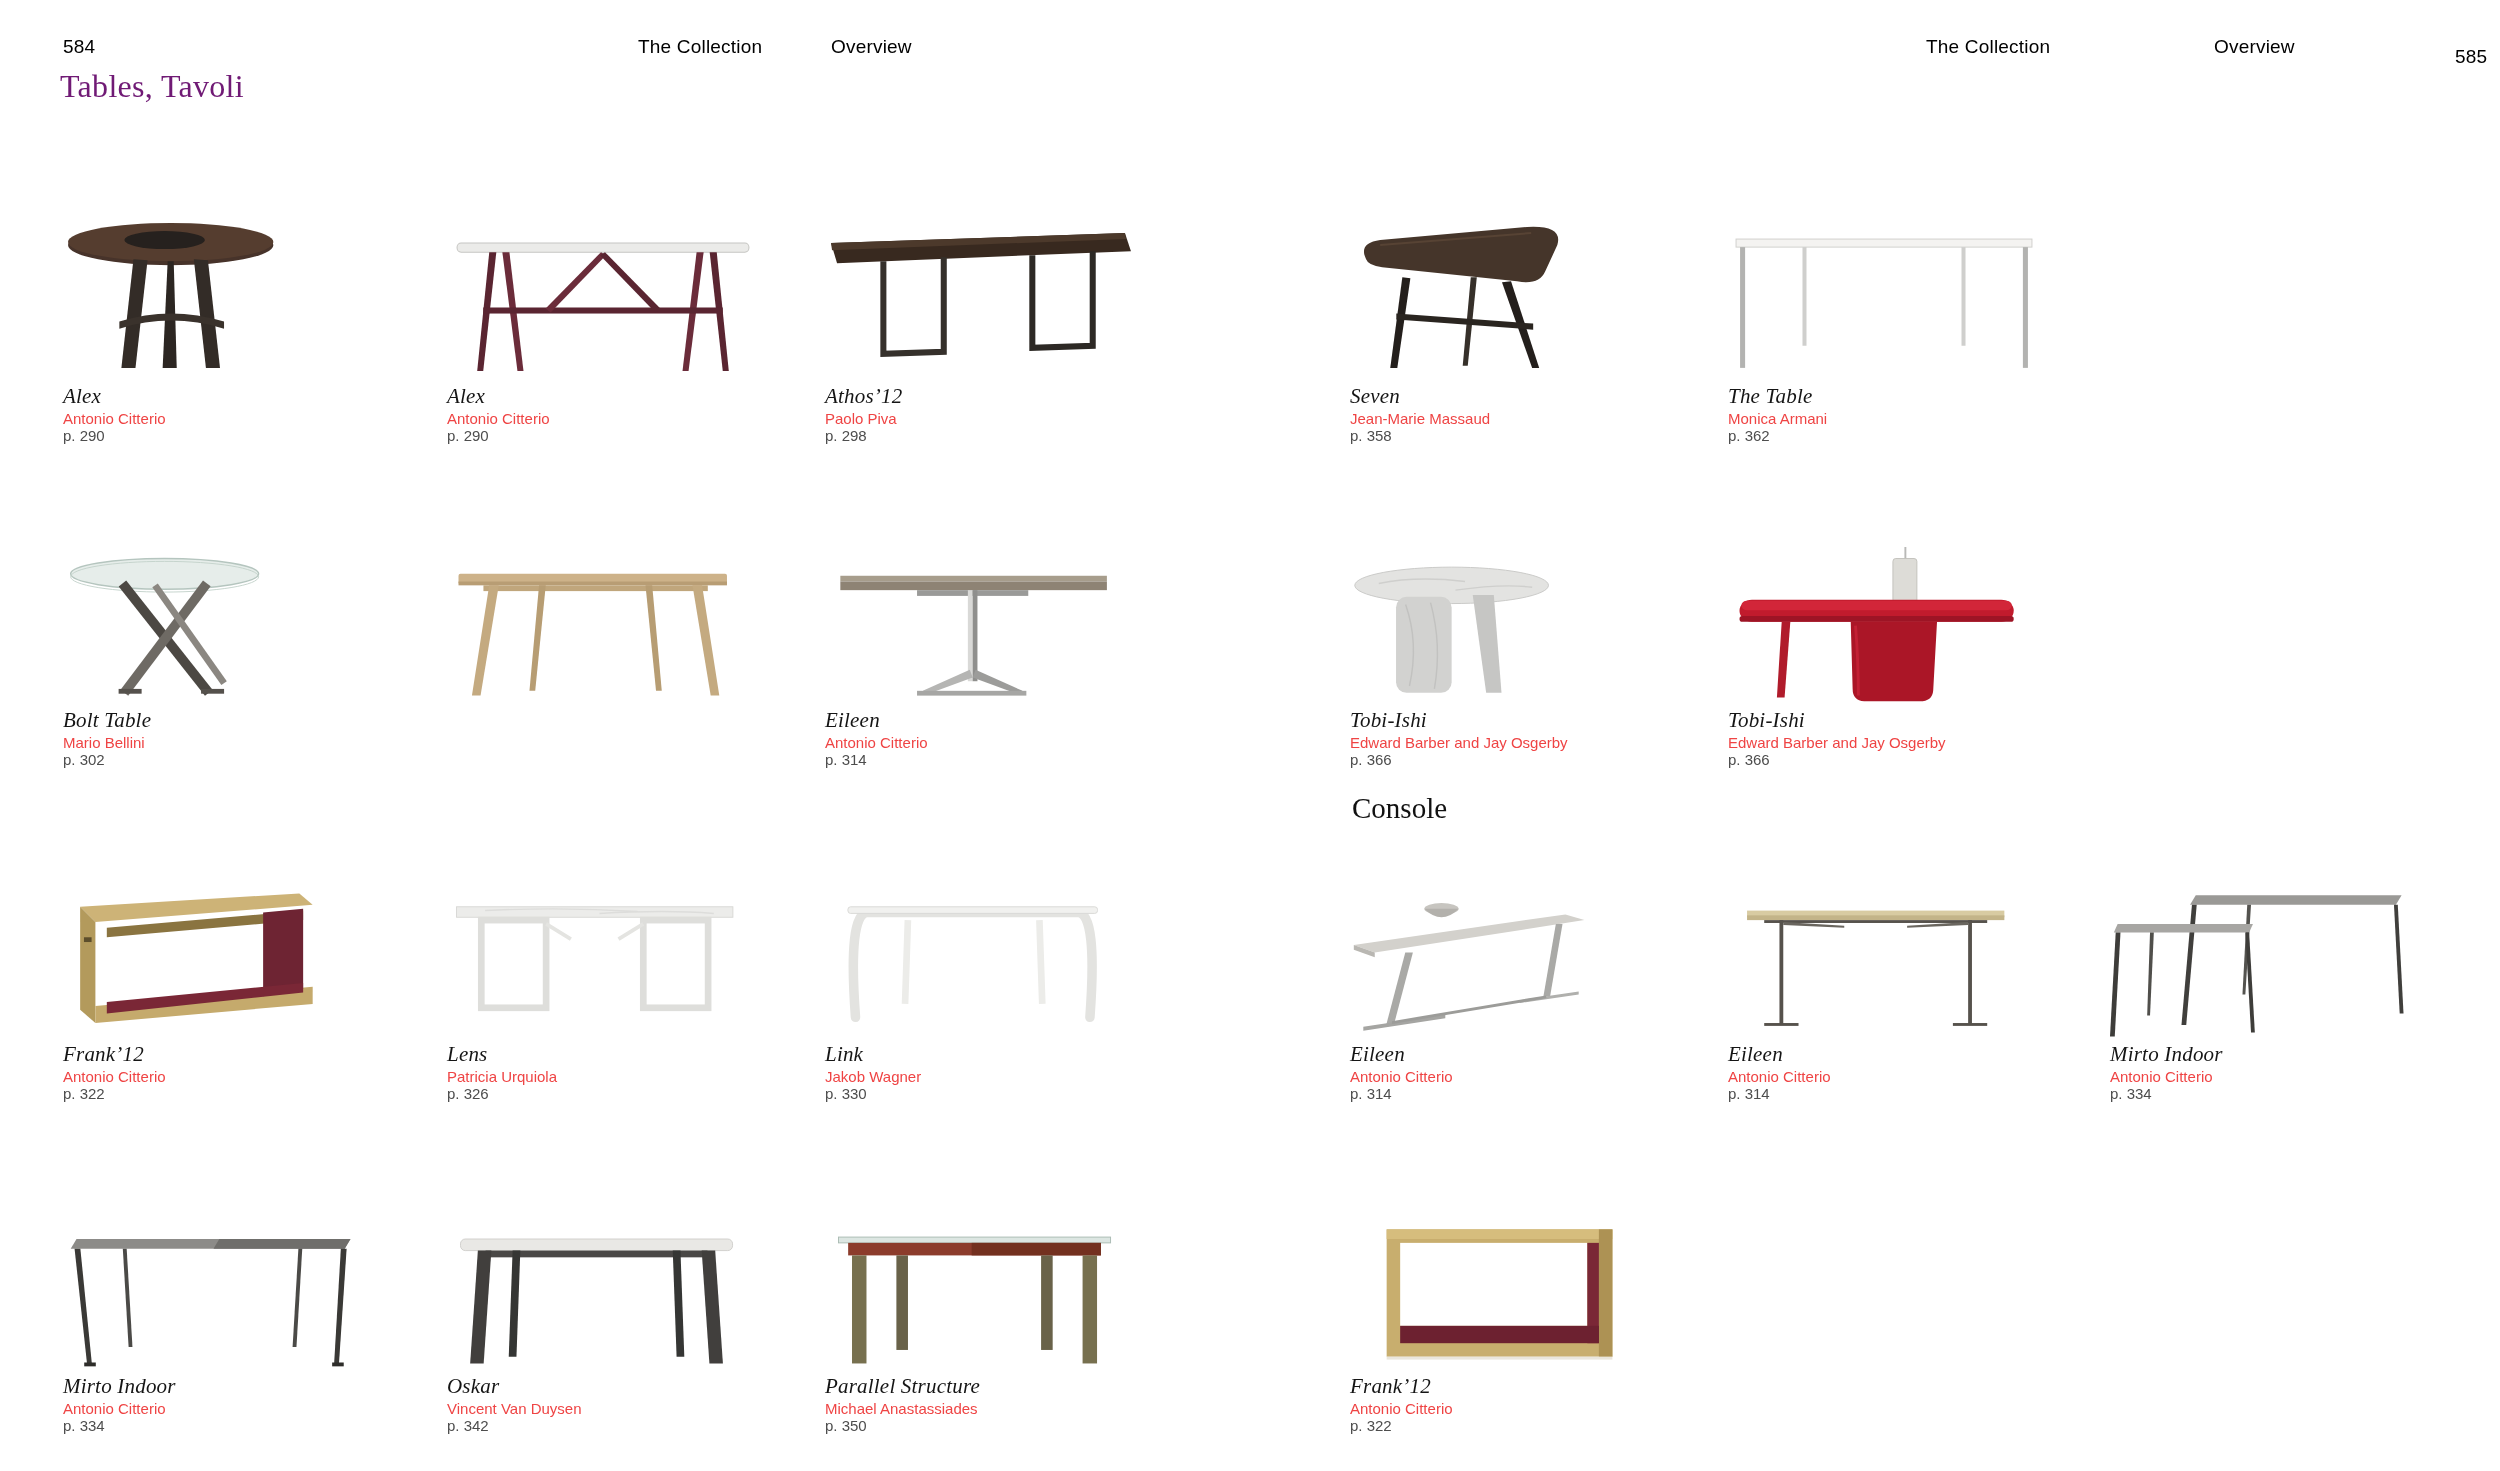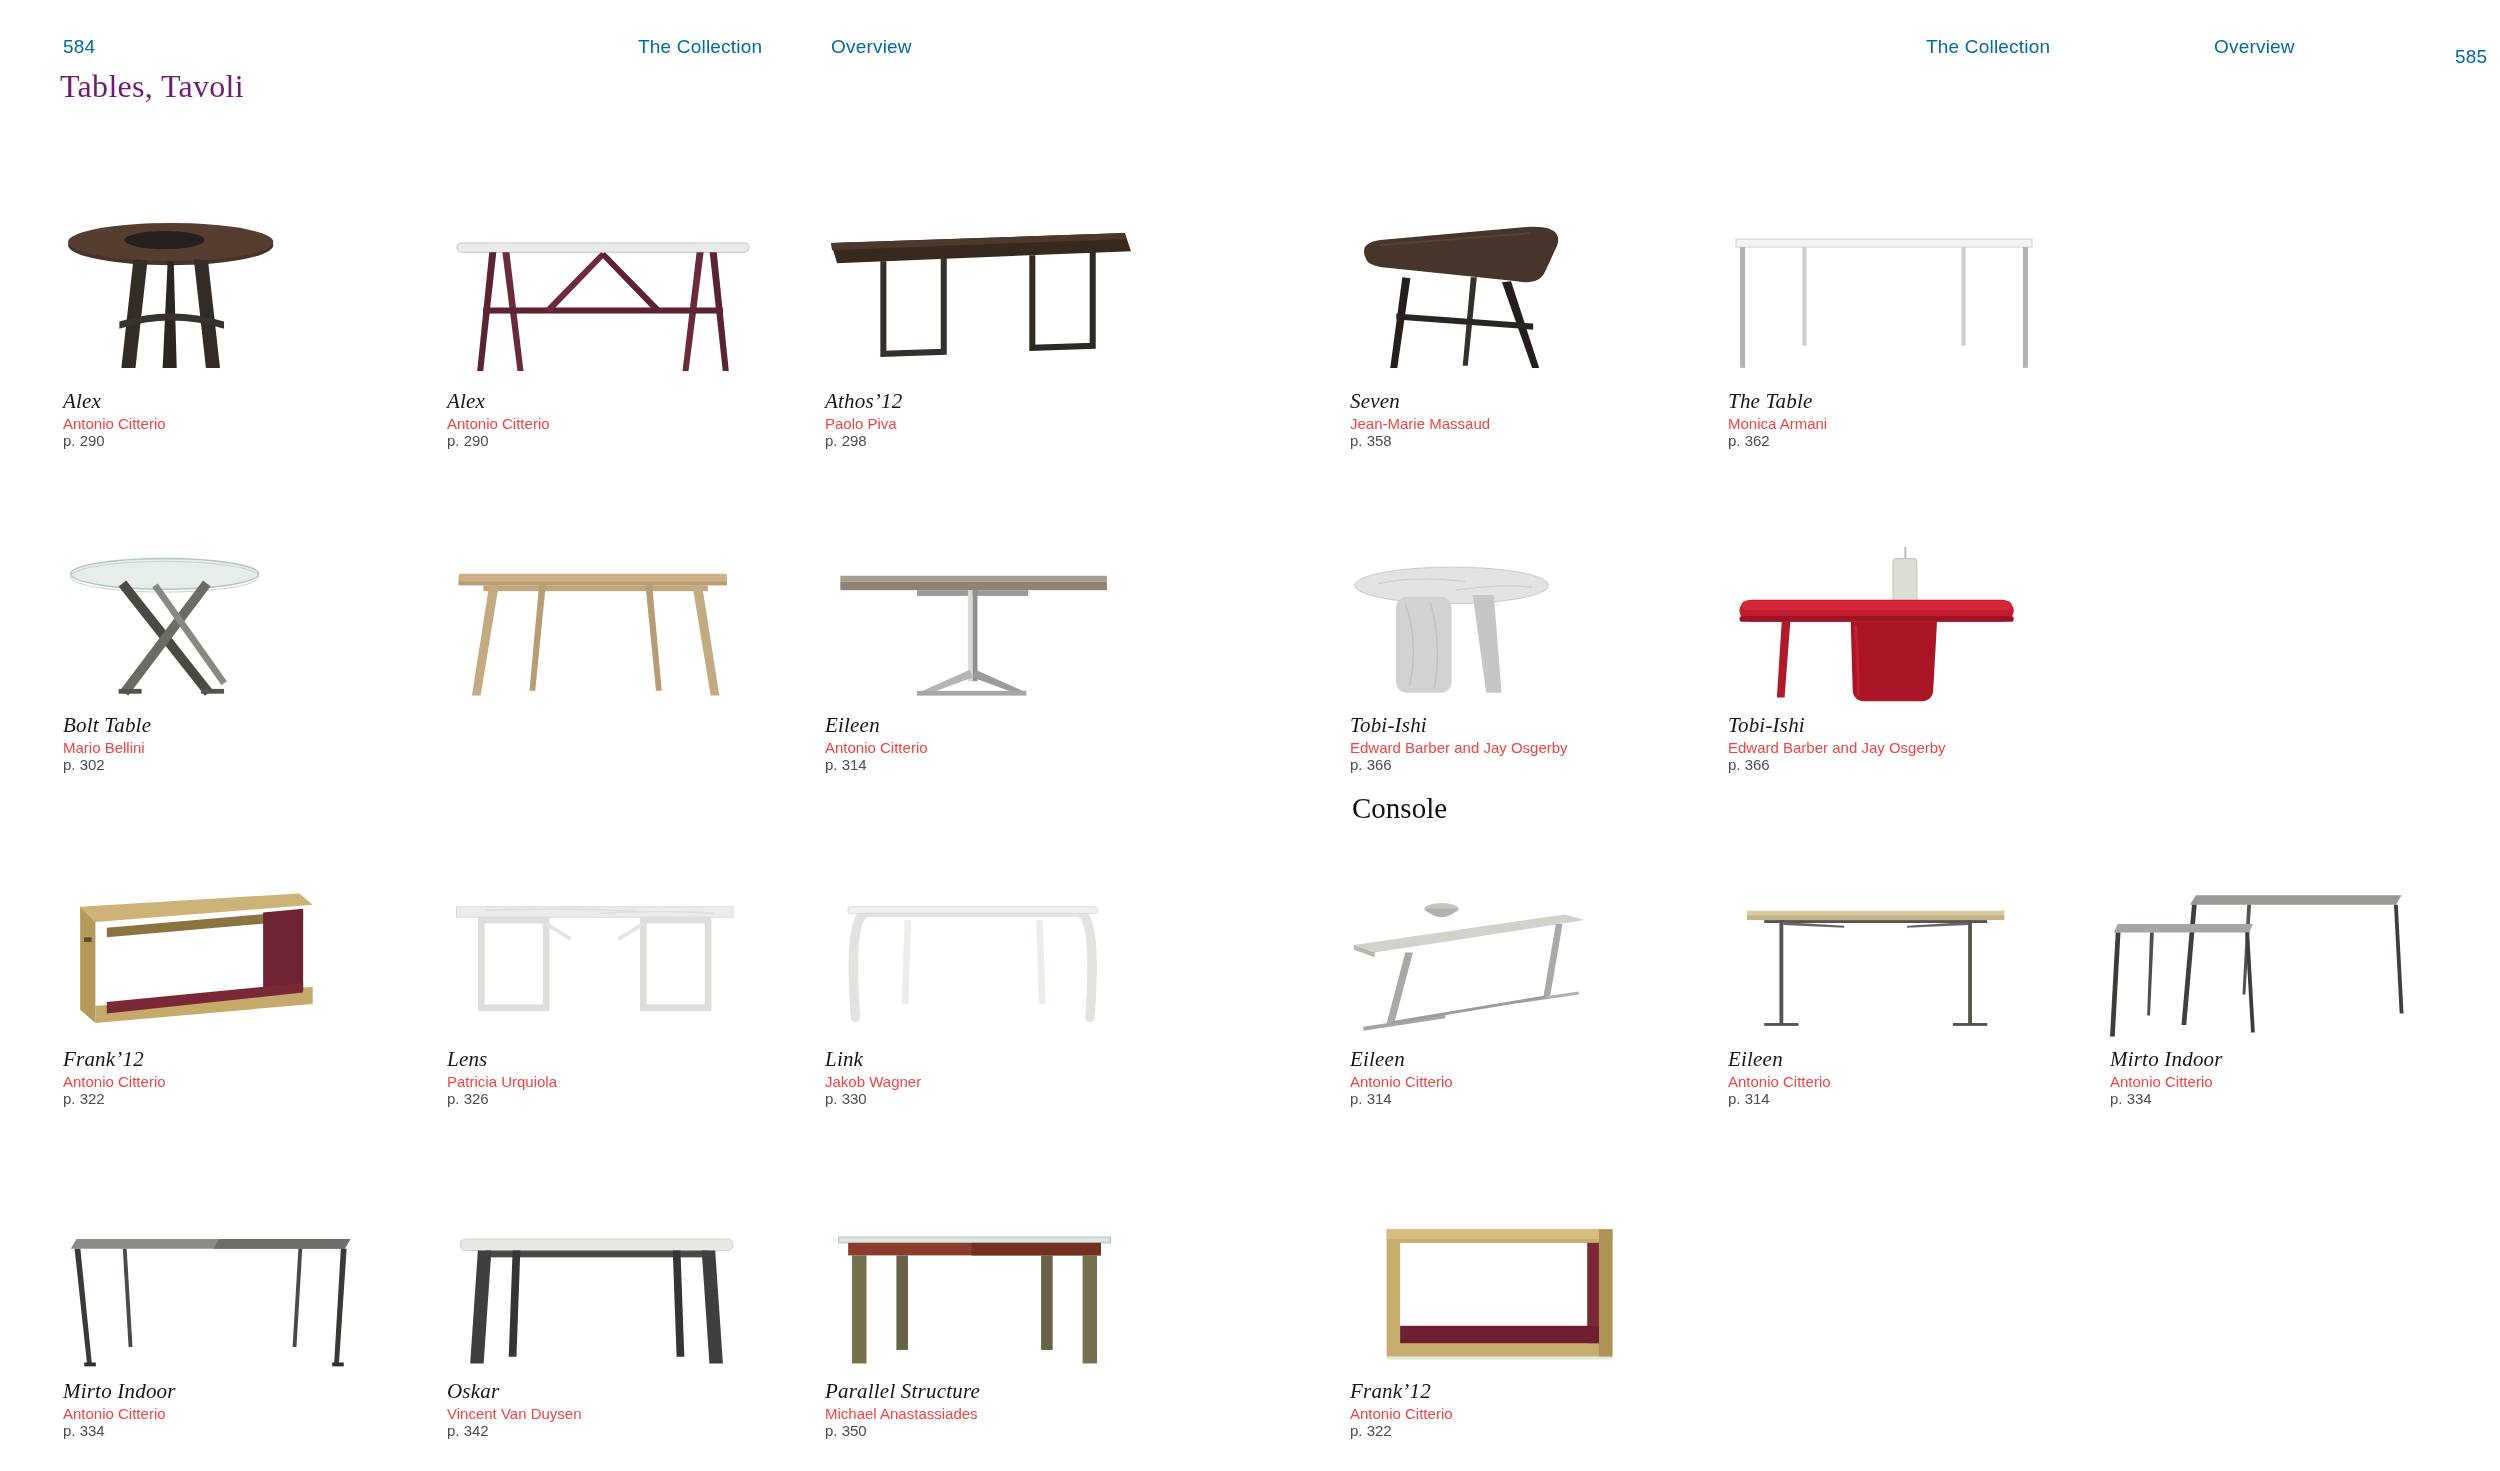--- a/index.html
+++ b/index.html
@@ -1,21 +1,21 @@
 <!DOCTYPE html>
 <html><head>
 <meta charset="utf-8">
 <style>
   html,body{margin:0;padding:0;}
   body{
     width:2500px;height:1471px;position:relative;background:#ffffff;
     font-family:"Liberation Sans",sans-serif;color:#1c1c1c;overflow:hidden;
   }
   
-  .hdr{position:absolute;top:36px;font-size:19px;letter-spacing:0.2px;color:#0369a1;}
+  .hdr{position:absolute;top:36px;font-size:19px;letter-spacing:0.2px;color:#000000;}
   #pageno-left{left:63px;}
   #nav-coll-left{left:638px;}
   #nav-over-left{left:831px;}
   #nav-coll-right{left:1926px;}
   #nav-over-right{left:2214px;}
   #pageno-right{left:2455px;margin-top:10px;}
   
   .big-title{
     position:absolute;left:60px;top:68px;
     font-family:"Liberation Serif",serif;font-size:32px;color:#701a75;letter-spacing:0.3px;
@@ -25,21 +25,21 @@
     font-family:"Liberation Serif",serif;font-size:29px;color:#111;text-align:center;
   }
   
   .cell{position:absolute;width:332px;}
   .r1{top:200px}.r2{top:547px}.r3{top:882px}.r4{top:1212px}
   .c1{left:63px}.c2{left:447px}.c3{left:825px}
   .c4{left:1350px}.c5{left:1728px}.c6{left:2110px}
   .img{width:312px;}
   .r1 .img{height:186px}.r2 .img{height:163px}.r3 .img{height:162px}.r4 .img{height:164px}
   .img svg{width:100%;height:100%;display:block;}
-  .label{margin-top:5px;line-height:1.0;}
+  .label{line-height:1.0;}
   .ptitle{
     font-family:"Liberation Serif",serif;font-style:italic;
     font-size:21px;color:#151515;margin-bottom:3px;letter-spacing:0.2px;
   }
   .pdesigner{font-size:15px;color:#ef4444;line-height:17px;}
   .ppage{font-size:15px;color:#4d4d4d;line-height:17px;}
 </style>
 </head>
 <body>
 

